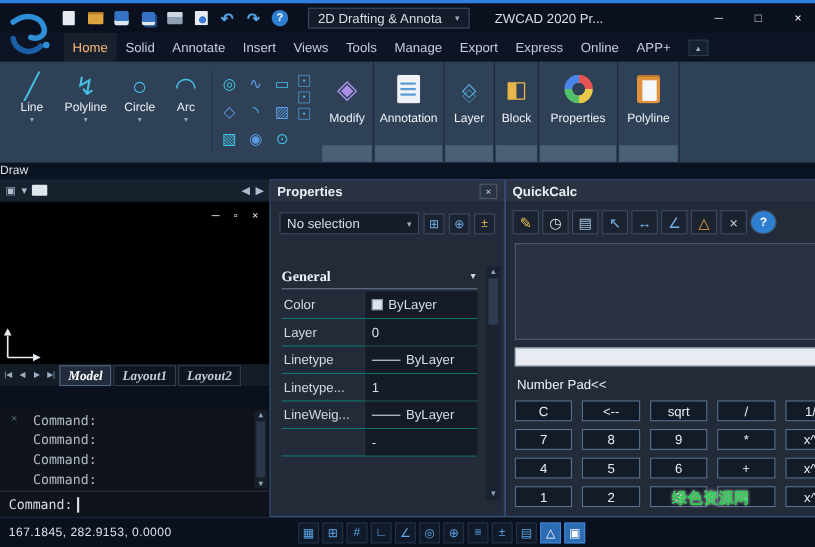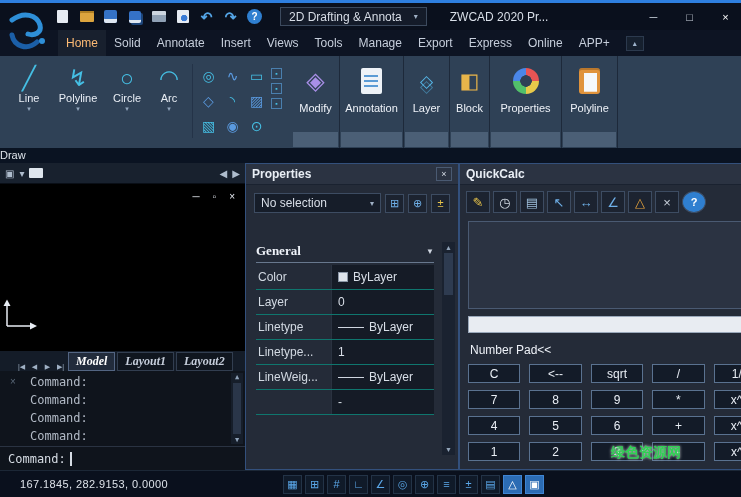--- a/index.html
+++ b/index.html
@@ -65,21 +65,21 @@
 #draw-caption span{width:292px;font-size:11px;color:#dde3ea;line-height:15px}
 
 #filebar{position:absolute;left:0;top:163px;width:245px;height:21px;background:#18212e;display:flex;align-items:center;padding:0 5px;gap:5px;border-bottom:1px solid #090e16}
 .fb-ic{color:#aebccd;font-size:10px}
 .fb-doc{width:14px;height:10px;background:#dfe6ee;border-radius:1px}
 .fb-spacer{flex:1}
 #canvas{position:absolute;left:0;top:184px;width:245px;height:167px;background:#000}
 .mdi{position:absolute;right:10px;top:7px;display:flex;gap:13px;color:#e8edf4;font-size:10px}
 .mdi span{cursor:default}
 #ucs{position:absolute;left:2px;bottom:16px}
-#layout-tabs{position:absolute;left:0;top:351px;width:245px;height:20px;background:#141c28;display:flex;align-items:flex-end;gap:2px;padding-left:16px}
+#layout-tabs{position:absolute;left:0;top:331px;width:245px;height:20px;background:#141c28;display:flex;align-items:center;gap:2px;padding-left:2px}
 .nav{color:#9fb0c4;font-size:7px;min-width:11px;text-align:center}
 .ltab{padding:1px 7px;font-family:"Liberation Serif",serif;font-style:italic;font-weight:bold;font-size:12px;color:#c6cedb;border:1px solid #323e50;background:#10161f;white-space:nowrap}
 .ltab.active{color:#fff;background:#222c3c;border-color:#53master}
 .ltab.active{border-color:#536582}
 #cmd-hist{position:absolute;left:0;top:371px;width:245px;height:75px;background:#0f141c;font-family:"DejaVu Sans Mono",monospace;font-size:12px;color:#b2bac6;padding:2px 18px 0 30px}
 #cmd-hist .line{line-height:18px}
 .hist-close{position:absolute;left:10px;top:5px;color:#5a6878;font-size:10px;font-family:"Liberation Sans",sans-serif}
 .hist-scroll{position:absolute;right:2px;top:2px;bottom:2px;width:12px;background:#161e2a;display:flex;flex-direction:column;align-items:center;font-size:7px;color:#8fa2b8}
 .hist-thumb{flex:1;width:8px;background:#2a3649;margin:2px 0}
 #cmd-input{position:absolute;left:0;top:446px;width:245px;height:24px;background:#0f141c;border-top:1px solid #2a3342;display:flex;align-items:center;padding-left:8px;font-family:"DejaVu Sans Mono",monospace;font-size:12px;color:#d6dce4}
@@ -114,21 +114,21 @@
 .qc-toolbar{display:flex;align-items:center;gap:3px;padding:6px 6px 4px}
 .qtool{width:24px;height:22px;border:1px solid #3d4c62;background:#1c2330;display:flex;align-items:center;justify-content:center;font-size:13px}
 .q1{color:#e8c44a}.q2{color:#cdd5df}.q3{color:#9fc0dd}.q4{color:#6fb0e8}.q5{color:#6fb0e8}
 .q6{color:#6fb0e8}.q7{color:#e8a43c}.q8{color:#c8d0da}.q9{color:#fff;background:#2f7fd0;border-radius:50%;font-weight:bold;font-size:11px}
 .qc-hist{margin:4px 22px 0 8px;height:88px;background:#2b3342;border:1px solid #4a5a72}
 .qc-input{margin:7px 22px 0 8px;height:17px;background:#e8ecf2;border:1px solid #9aa8ba}
 .np-label{margin:10px 0 0 10px;font-size:12px;font-weight:normal;color:#eef2f8}
 .keypad{margin:7px 22px 0 8px;display:grid;grid-template-columns:repeat(5,1fr);gap:7px 9px}
 .key{height:19px;border:1px solid #5a7290;background:#131b28;color:#e9eef5;font-size:12px;display:flex;align-items:center;justify-content:center}
 
-#statusbar{position:absolute;left:0;top:470px;width:741px;height:27px;background:#0a101d;border-top:1px solid #1c2736;display:flex;align-items:center;padding:0 20px;gap:3px}
+#statusbar{position:absolute;left:0;top:470px;width:741px;height:27px;background:#0a101d;border-top:1px solid #1c2736;display:flex;align-items:center;padding:0 8px;gap:3px}
 .coords{font-size:11px;color:#dde2e9;letter-spacing:.4px;margin-right:112px;white-space:nowrap}
 .sicon{width:19px;height:19px;border:1px solid #233347;background:#101a29;color:#5ba8ea;font-size:11px;display:flex;align-items:center;justify-content:center;flex:none}
 .sicon.filled{background:#2c6cb4;color:#fff;border-color:#3f85d4}
 
 #watermark{position:absolute;left:611px;top:444px;font-size:14px;font-weight:bold;color:#2fd153;text-shadow:0 0 3px rgba(255,255,255,.85);z-index:99}
 </style>
 </head>
 <body>
 
 <div id="top-edge"></div>

